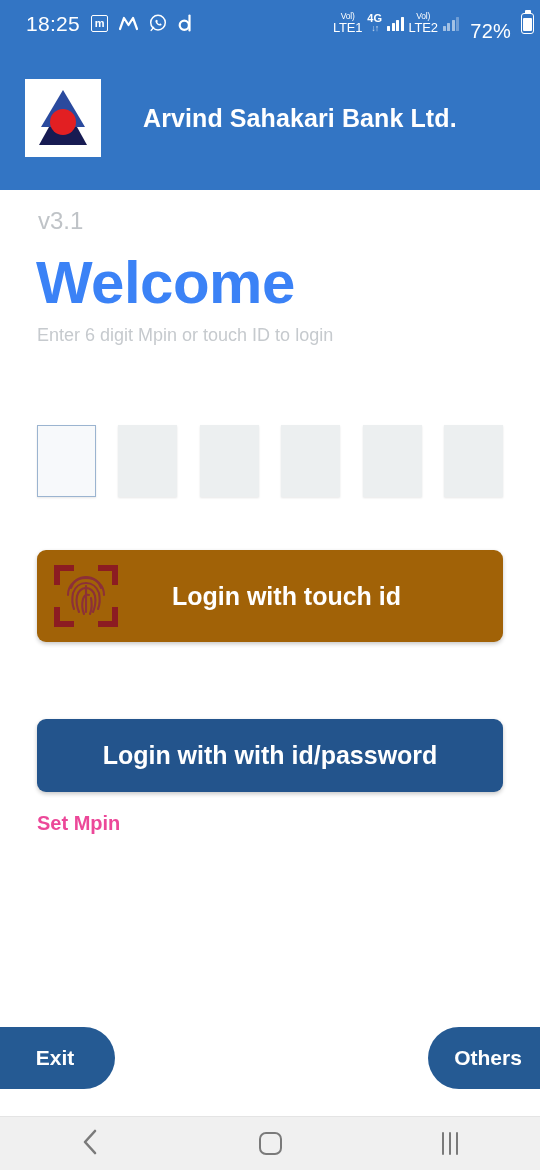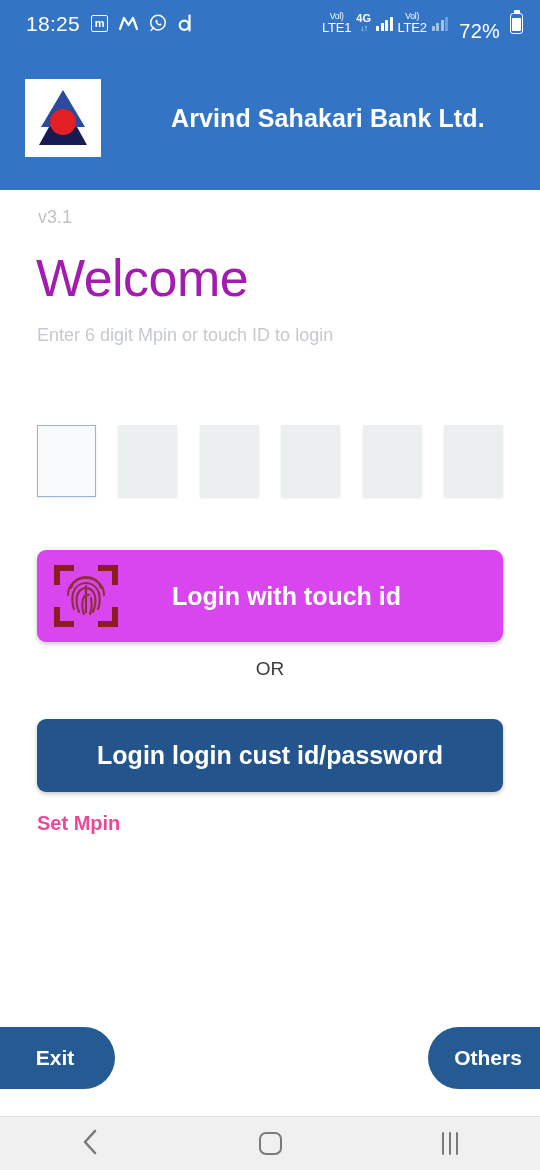--- a/index.html
+++ b/index.html
@@ -24,21 +24,21 @@
   
   .status-bar {
     position: absolute;
     top: 0; left: 0;
     width: 540px;
     height: 46px;
     background: #3375c4;
     display: flex;
     align-items: center;
     justify-content: space-between;
-    padding: 0 17px 0 26px;
+    padding: 0 6px 0 26px;
     color: #ffffff;
   }
   .status-left {
     display: flex;
     align-items: center;
     gap: 11px;
   }
   .status-clock {
     font-size: 21px;
     font-weight: 400;
@@ -149,48 +149,48 @@
   }
   .bank-logo {
     position: relative;
     width: 76px;
     height: 78px;
     background: #ffffff;
     flex: none;
     overflow: hidden;
   }
   .bank-title {
-    margin-left: 70px;
+    margin-left: 42px;
     color: #ffffff;
     font-size: 25px;
     font-weight: 700;
     letter-spacing: 0.1px;
   }
 
   
   .content {
     position: absolute;
     top: 190px; left: 0;
     width: 540px;
     height: 930px;
     background: #ffffff;
   }
   .version {
     position: absolute;
     top: 17px; left: 38px;
-    font-size: 18px;
+    font-size: 24px;
     color: #bfc3c7;
     font-weight: 400;
   }
   .welcome {
     position: absolute;
     top: 58px; left: 36px;
-    font-size: 52px;
-    font-weight: 400;
-    color: #a21caf;
+    font-size: 60px;
+    font-weight: 700;
+    color: #3b82f6;
     letter-spacing: -0.5px;
   }
   .subtitle {
     position: absolute;
     top: 135px; left: 37px;
     font-size: 18px;
     color: #c6cace;
     font-weight: 400;
   }
 
@@ -213,21 +213,21 @@
     background: #f7f9fb;
     border: 1.5px solid #9bb4d0;
   }
 
   
   .btn-touch {
     position: absolute;
     top: 360px; left: 37px;
     width: 466px;
     height: 92px;
-    background: #d946ef;
+    background: #a16207;
     border-radius: 9px;
     border: none;
     display: flex;
     align-items: center;
     box-shadow: 0 2px 4px rgba(0,0,0,0.22);
     cursor: pointer;
   }
   .fp-icon {
     position: relative;
     width: 68px;
@@ -462,23 +462,22 @@
             <path d="M27 50c-2-5-3-11-2-16 1-5 5-8 9-8s8 3 9 8c1 5 0 11-2 16"></path>
             <path d="M32 52c-2-5-2-11-1-15 1-3 3-5 6-4"></path>
             <path d="M38 52c2-5 2-11 1-16"></path>
             <path d="M34 24v26"></path>
           </g>
         </svg>
       </span>
       <span class="btn-touch-label">Login with touch id</span>
     </div>
 
-    <div class="or-text">OR</div>
-
-    <button class="btn-cust">Login login cust id/password</button>
+
+    <button class="btn-cust">Login with with id/password</button>
 
     <div class="links-row">
       <span class="link-item">Set Mpin</span>
     </div>
   </div>
 
   <button class="btn-exit">Exit</button>
   <button class="btn-others">Others</button>
 
   <div class="nav-bar">

